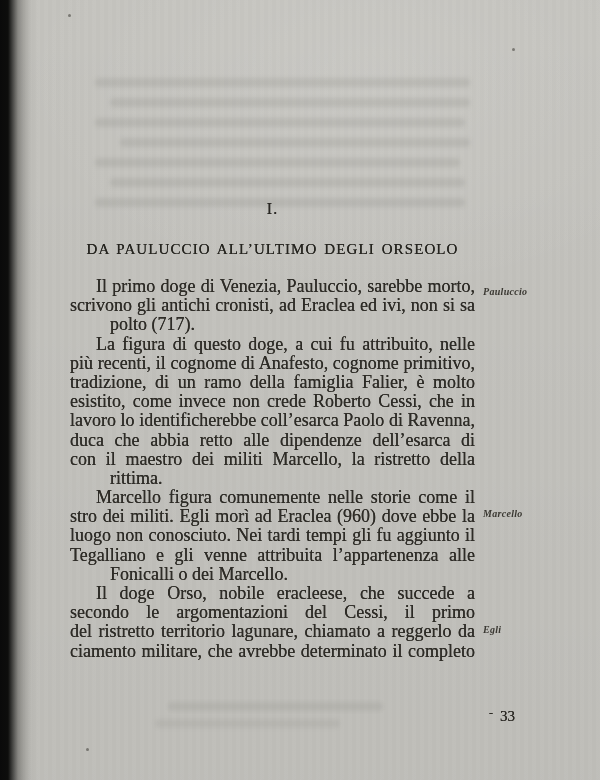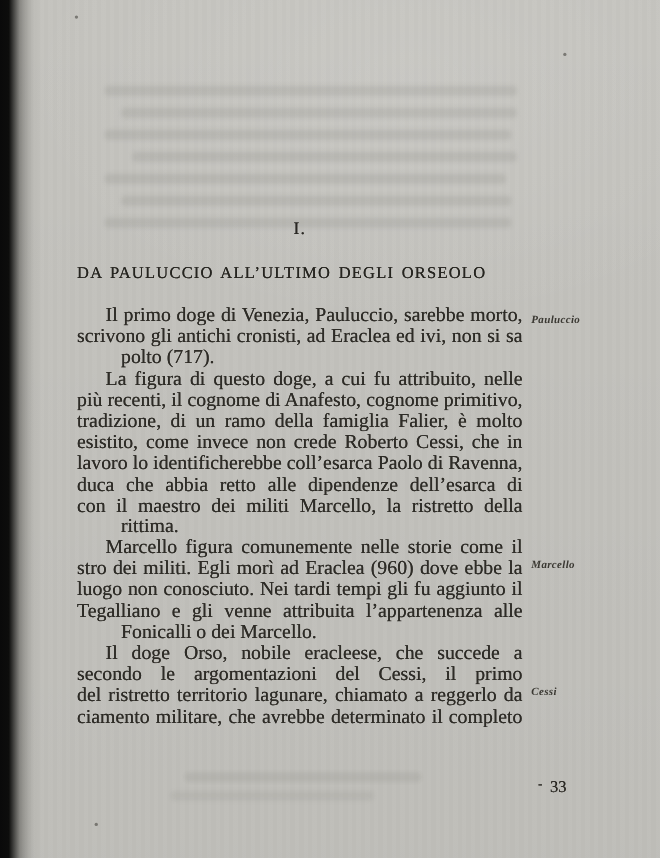--- a/index.html
+++ b/index.html
@@ -49,20 +49,21 @@
     text-align: center;
     font-size: 16px;
     letter-spacing: 1px;
     color: #2a2824;
     text-shadow: 0 0 0.3px currentColor;
   }
   .chapter-title {
     position: absolute;
     left: 70px; top: 241px;
     width: 405px;
+    text-align: center;
     font-size: 15px;
     letter-spacing: 1.1px;
     word-spacing: 2px;
     white-space: nowrap;
     color: #262520;
     text-shadow: 0 0 0.35px currentColor;
   }
   .bodytext {
     position: absolute;
     left: 70px; top: 277px;
@@ -153,20 +154,20 @@
     <div class="ln end">Fonicalli o dei Marcello.</div>
 
     <div class="ln indent">Il doge Orso, nobile eracleese, che succede a Marcello, sarebbe,</div>
     <div class="ln">secondo le argomentazioni del Cessi, il primo rappresentante locale</div>
     <div class="ln">del ristretto territorio lagunare, chiamato a reggerlo da un pronun-</div>
     <div class="ln">ciamento militare, che avrebbe determinato il completo distacco</div>
   </div>
 
   <div class="margin-note" style="top:286px;">Pauluccio</div>
   <div class="margin-note" style="top:508px;">Marcello</div>
-  <div class="margin-note" style="top:624px;">Cessi</div>
+  <div class="margin-note" style="top:624px;">Egli</div>
 
   <div class="pagenum">
     <span class="mark">-</span>
     <span>33</span>
   </div>
 
 </div>
 
 </body></html>

